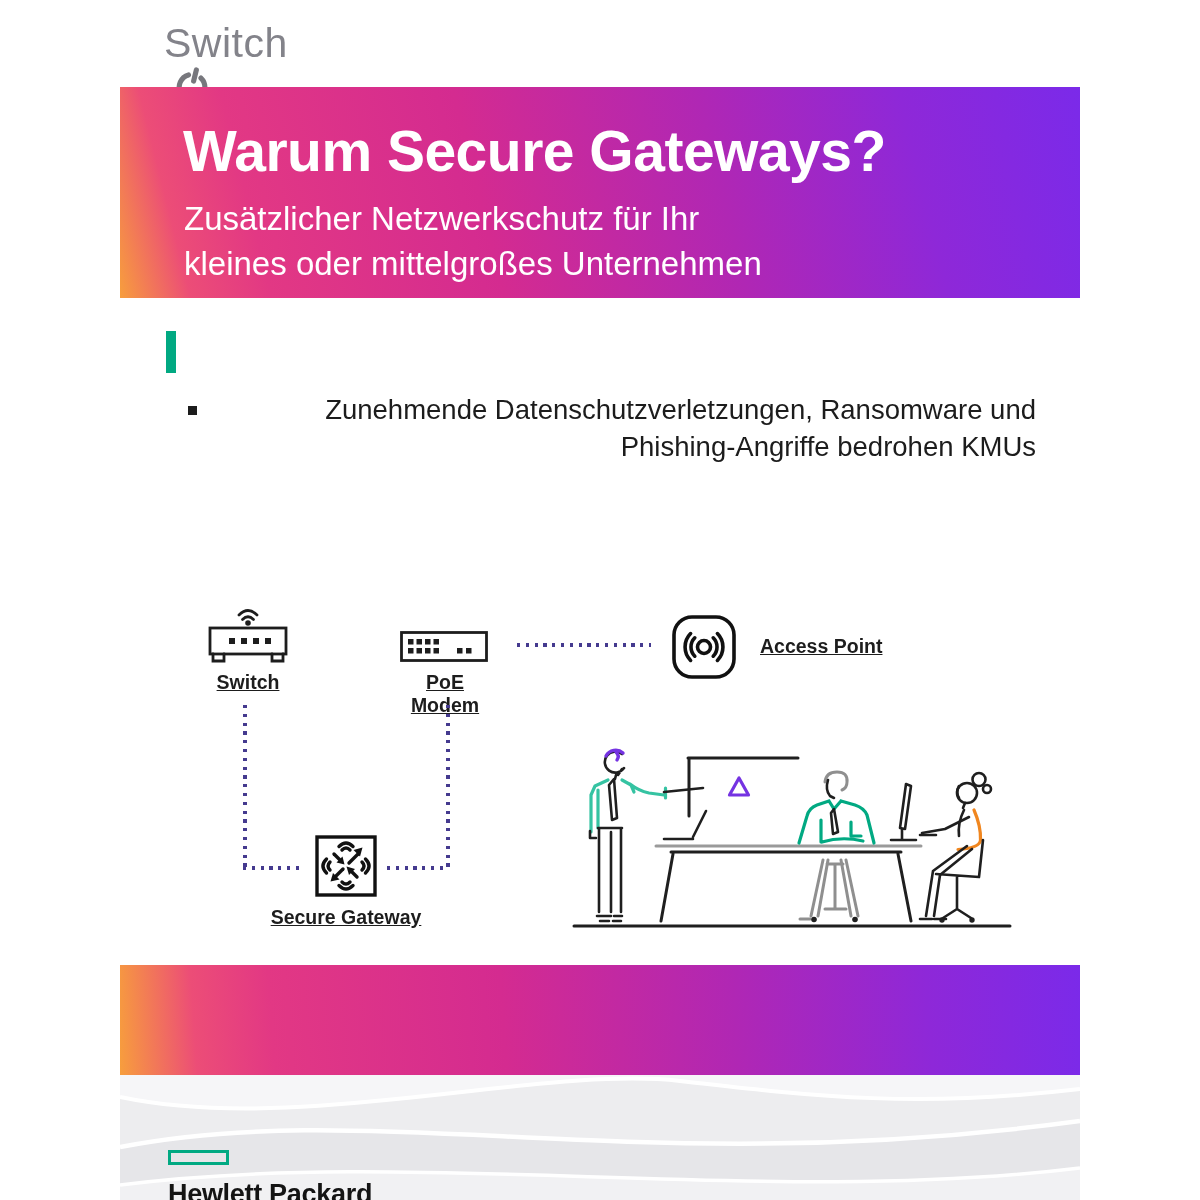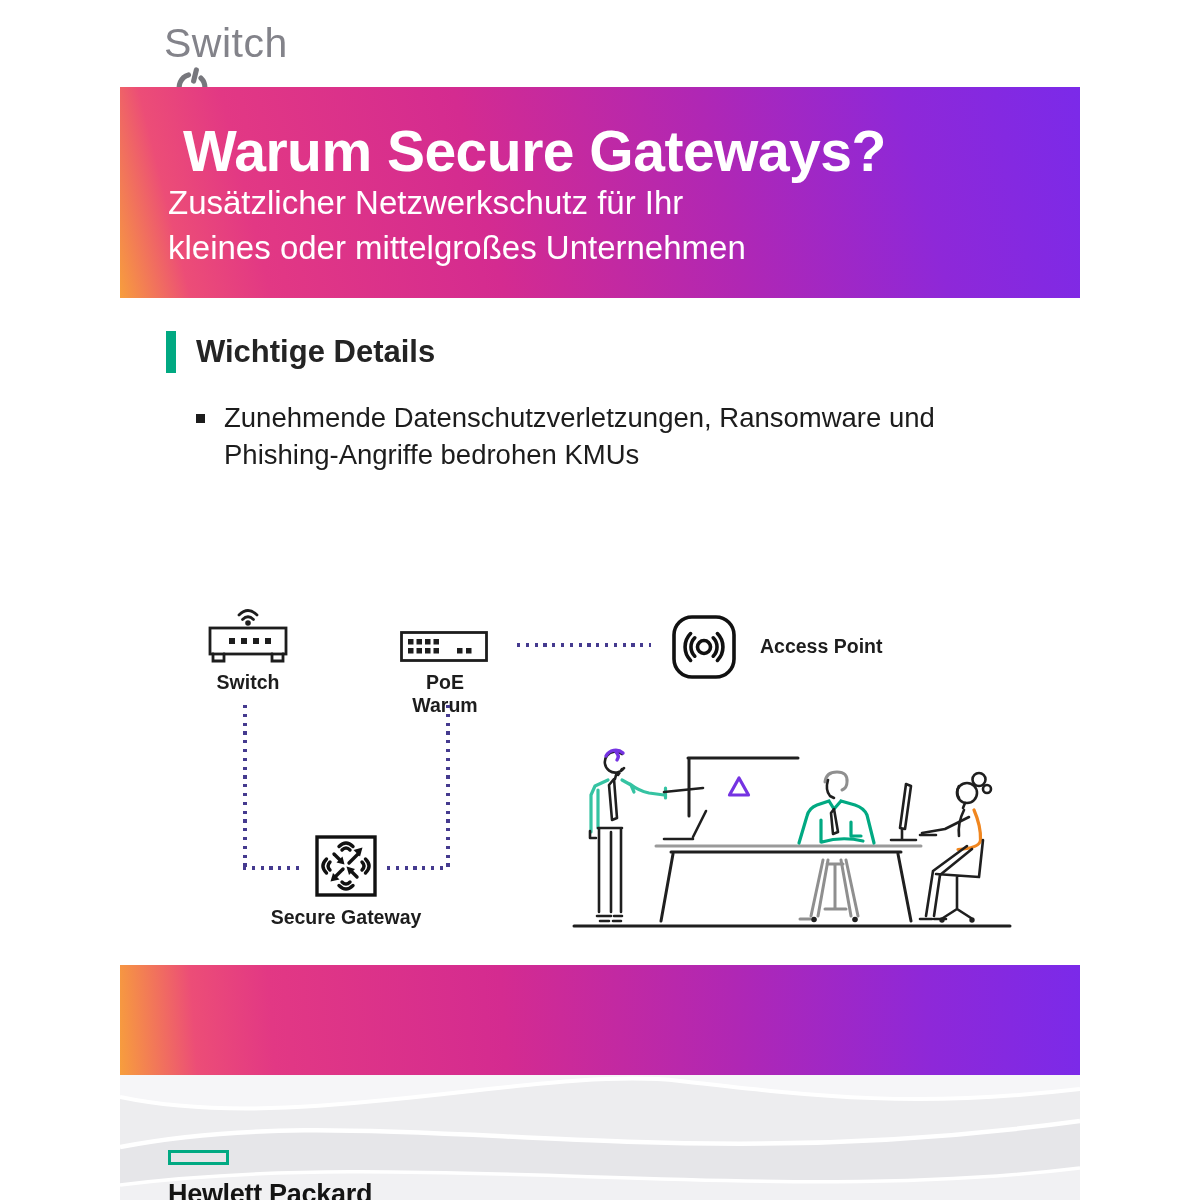--- a/index.html
+++ b/index.html
@@ -10,33 +10,33 @@
   .logo{position:absolute;left:164px;top:20px;white-space:nowrap;}
   .logo .li{font-size:41px;font-weight:300;color:#83838a;letter-spacing:.5px;}
   .logo svg{vertical-align:-6px;margin-left:12px;}
   .logo .ln{font-size:42px;font-weight:700;color:#77777d;letter-spacing:-.5px;}
 
   
   .banner{position:absolute;left:120px;top:87px;width:960px;height:211px;
           background:linear-gradient(76deg,#f79e3d 0%,#ec4d77 7%,#e23884 15%,#d42b90 38%,#b027b4 62%,#8e28d8 82%,#7b2ae9 100%);}
   .banner h1{position:absolute;left:48px;top:16px;margin:15px;color:#fff;font-size:57px;
              font-weight:800;letter-spacing:-.5px;}
-  .banner .sub{position:absolute;left:48px;top:93px;margin:0;color:#fff;font-size:33px;
+  .banner .sub{position:absolute;left:48px;top:93px;margin:16px;color:#fff;font-size:33px;
                font-weight:400;line-height:1.37;white-space:pre-line;}
 
   
   .acc-bar{position:absolute;left:166px;top:331px;width:10px;height:42px;background:#01A982;}
   .sec-head{position:absolute;left:196px;top:334px;margin:0;font-size:31px;font-weight:700;color:#242424;}
-  ul.bullets{position:absolute;left:186px;top:392px;width:850px;margin:8px;padding:0;list-style:none;}
+  ul.bullets{position:absolute;left:186px;top:392px;width:850px;margin:0;padding:0;list-style:none;text-align:right;}
   ul.bullets li{position:relative;padding-left:30px;margin-bottom:15px;font-size:27.5px;
                 line-height:1.34;color:#1c1c1c;white-space:pre-line;}
   ul.bullets li::before{content:"";position:absolute;left:2px;top:14px;width:9px;height:9px;background:#1c1c1c;}
 
   
-  .dlabel{position:absolute;font-size:19.5px;font-weight:700;color:#1d1d1d;text-align:center;}
+  .dlabel{position:absolute;font-size:19.5px;font-weight:700;color:#1d1d1d;text-align:center;text-decoration:underline;}
   .dot-h{position:absolute;height:3.5px;
          background:repeating-linear-gradient(90deg,#453a8f 0 3.2px,transparent 3.2px 8.8px);}
   .dot-v{position:absolute;width:3.5px;
          background:repeating-linear-gradient(180deg,#453a8f 0 3.2px,transparent 3.2px 8.8px);}
   .dicon{position:absolute;}
 
   
   .bottom-bar{position:absolute;left:120px;top:965px;width:960px;height:110px;
           background:linear-gradient(86deg,#f79e3d 0%,#ec4d77 8%,#e23884 16%,#d42b90 40%,#b027b4 64%,#8e28d8 84%,#7b2ae9 100%);}
   .waves{position:absolute;left:120px;top:1075px;}
@@ -61,21 +61,20 @@
     </svg><span class="ln">n</span>
   </div>
 
   <section class="banner">
     <h1>Warum Secure Gateways?</h1>
     <p class="sub">Zusätzlicher Netzwerkschutz für Ihr
 kleines oder mittelgroßes Unternehmen</p>
   </section>
 
   <div class="acc-bar"></div>
-  <h2 class="sec-head">Wichtige Details</h2>
   <ul class="bullets">
     <li>Zunehmende Datenschutzverletzungen, Ransomware und
 Phishing-Angriffe bedrohen KMUs</li>
   </ul>
 
   <svg class="dicon" style="left:204px;top:600px" width="88" height="66" viewBox="0 0 88 66">
     <g fill="none" stroke="#1d1d1d" stroke-width="2.8" stroke-linecap="round">
       <path d="M35 15 Q44 6 53 15"></path>
       <path d="M38.5 19.5 Q44 14 49.5 19.5"></path>
       <circle cx="44" cy="23" r="1.4" fill="#1d1d1d"></circle>
@@ -100,21 +99,21 @@
       <rect x="25" y="8" width="5.5" height="5.5"></rect>
         <rect x="33.5" y="8" width="5.5" height="5.5"></rect>
       <rect x="8" y="17" width="5.5" height="5.5"></rect>
         <rect x="16.5" y="17" width="5.5" height="5.5"></rect>
       <rect x="25" y="17" width="5.5" height="5.5"></rect>
         <rect x="33.5" y="17" width="5.5" height="5.5"></rect>
       <rect x="57" y="17" width="5.5" height="5.5"></rect>
         <rect x="66" y="17" width="5.5" height="5.5"></rect>
     </g>
   </svg>
-  <div class="dlabel" style="left:393px;top:671px;width:104px">PoE Warum</div>
+  <div class="dlabel" style="left:393px;top:671px;width:104px">PoE Modem</div>
 
   <div class="dot-h" style="left:517px;top:643px;width:134px"></div>
 
   <svg class="dicon" style="left:671px;top:614px" width="66" height="66" viewBox="0 0 66 66">
     <g fill="none" stroke="#111" stroke-width="3.6" stroke-linecap="round">
       <rect x="3" y="3" width="60" height="60" rx="18"></rect>
       <circle cx="33" cy="33" r="6.5"></circle>
       <path d="M23.8 42.2 A13 13 0 0 1 23.8 23.8"></path>
       <path d="M19.6 46.4 A19 19 0 0 1 19.6 19.6"></path>
       <path d="M42.2 23.8 A13 13 0 0 1 42.2 42.2"></path>

